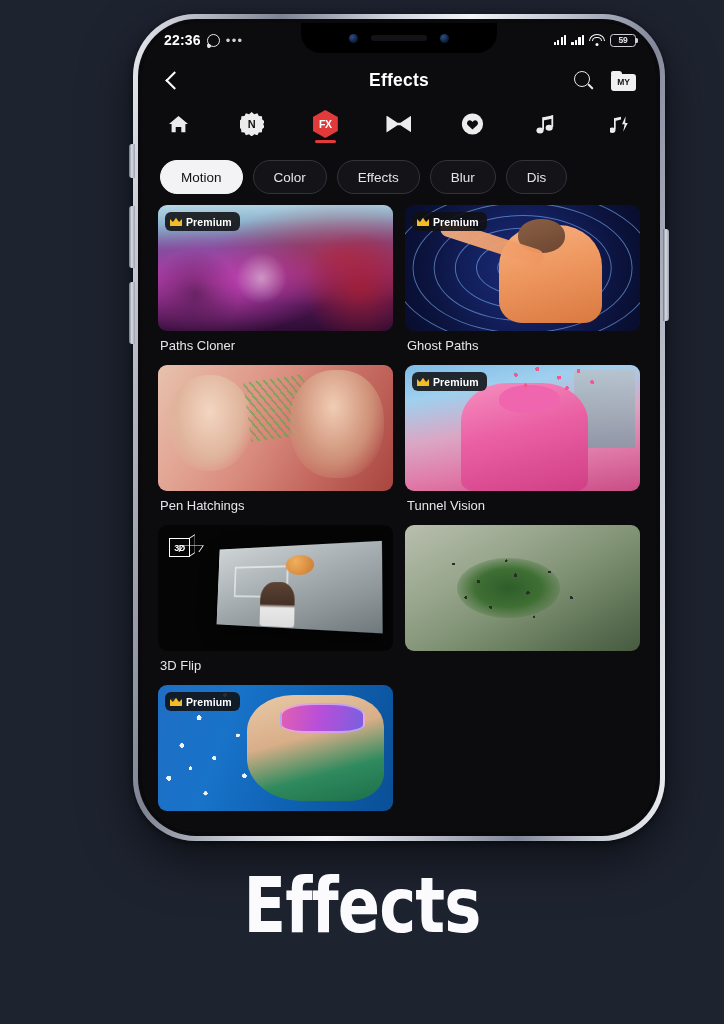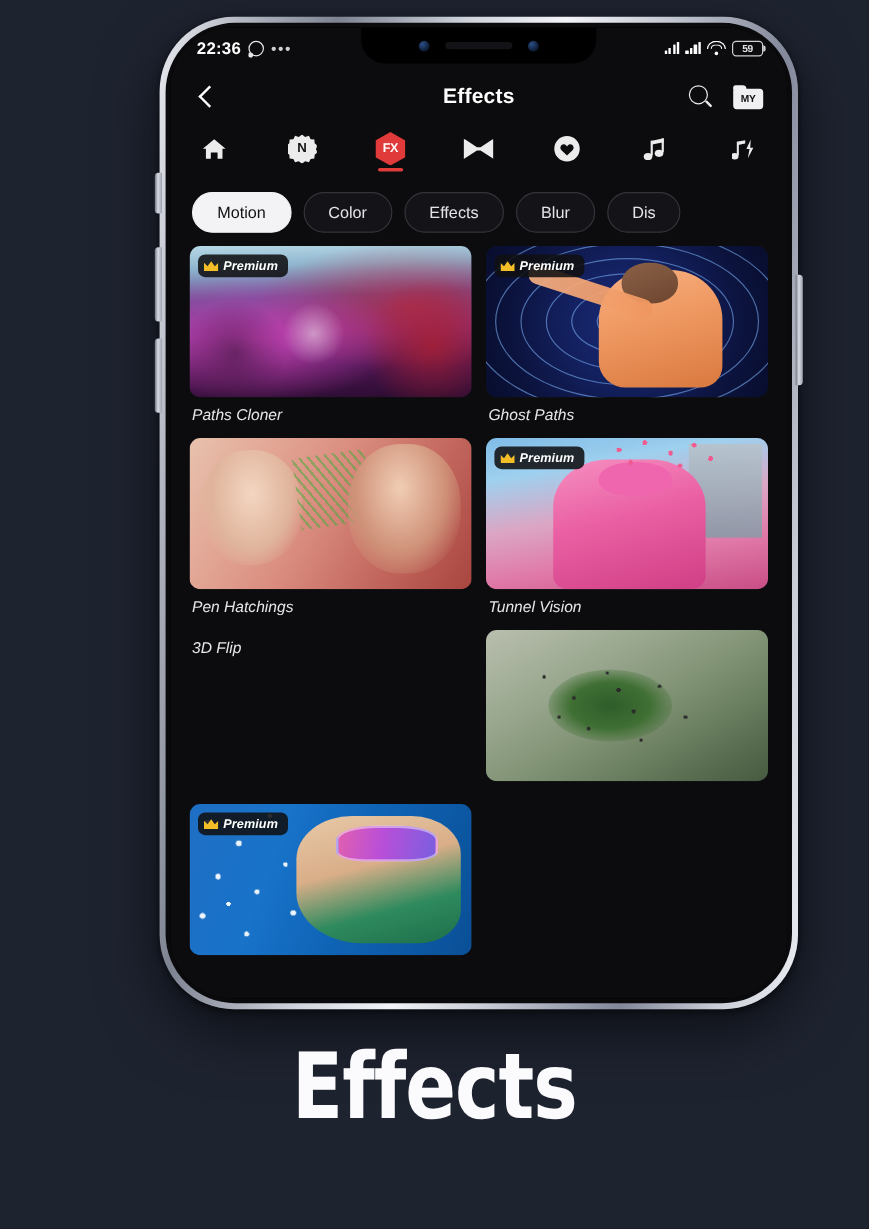--- a/index.html
+++ b/index.html
@@ -272,21 +272,21 @@
   }
 
   
   .grid {
     padding: 6px 16px 0 16px;
     display: grid;
     grid-template-columns: 1fr 1fr;
     column-gap: 12px;
     row-gap: 3px;
   }
-  .cell { width: 100%; font-style: italic; }
+  .cell { width: 100%; }
   .thumb {
     position: relative;
     width: 100%; height: 126px;
     border-radius: 9px;
     overflow: hidden;
     background: #17171c;
     cursor: pointer;
   }
   .cell-label {
     margin: 7px 2px 9px 2px;
@@ -765,20 +765,36 @@
             </div>
             <div class="premium">
               <span class="crown"></span>
               <span>Premium</span>
             </div>
           </div>
           <div class="cell-label">Tunnel Vision</div>
         </div>
 
         <div class="cell">
+          <div class="thumb">
+            <div class="art art-3d">
+              <div class="plane">
+                <div class="hoop"></div>
+                <div class="ball"></div>
+                <div class="player"></div>
+              </div>
+            </div>
+            <div class="cube3d">
+              <div class="top"></div>
+              <div class="right"></div>
+              <div class="face">
+                  <span>3D</span>
+                </div>
+            </div>
+          </div>
           <div class="cell-label">3D Flip</div>
         </div>
 
 
         <div class="cell">
           <div class="thumb">
             <div class="art art-disp">
               <div class="leaf"></div>
               <div class="specks"></div>
             </div>

